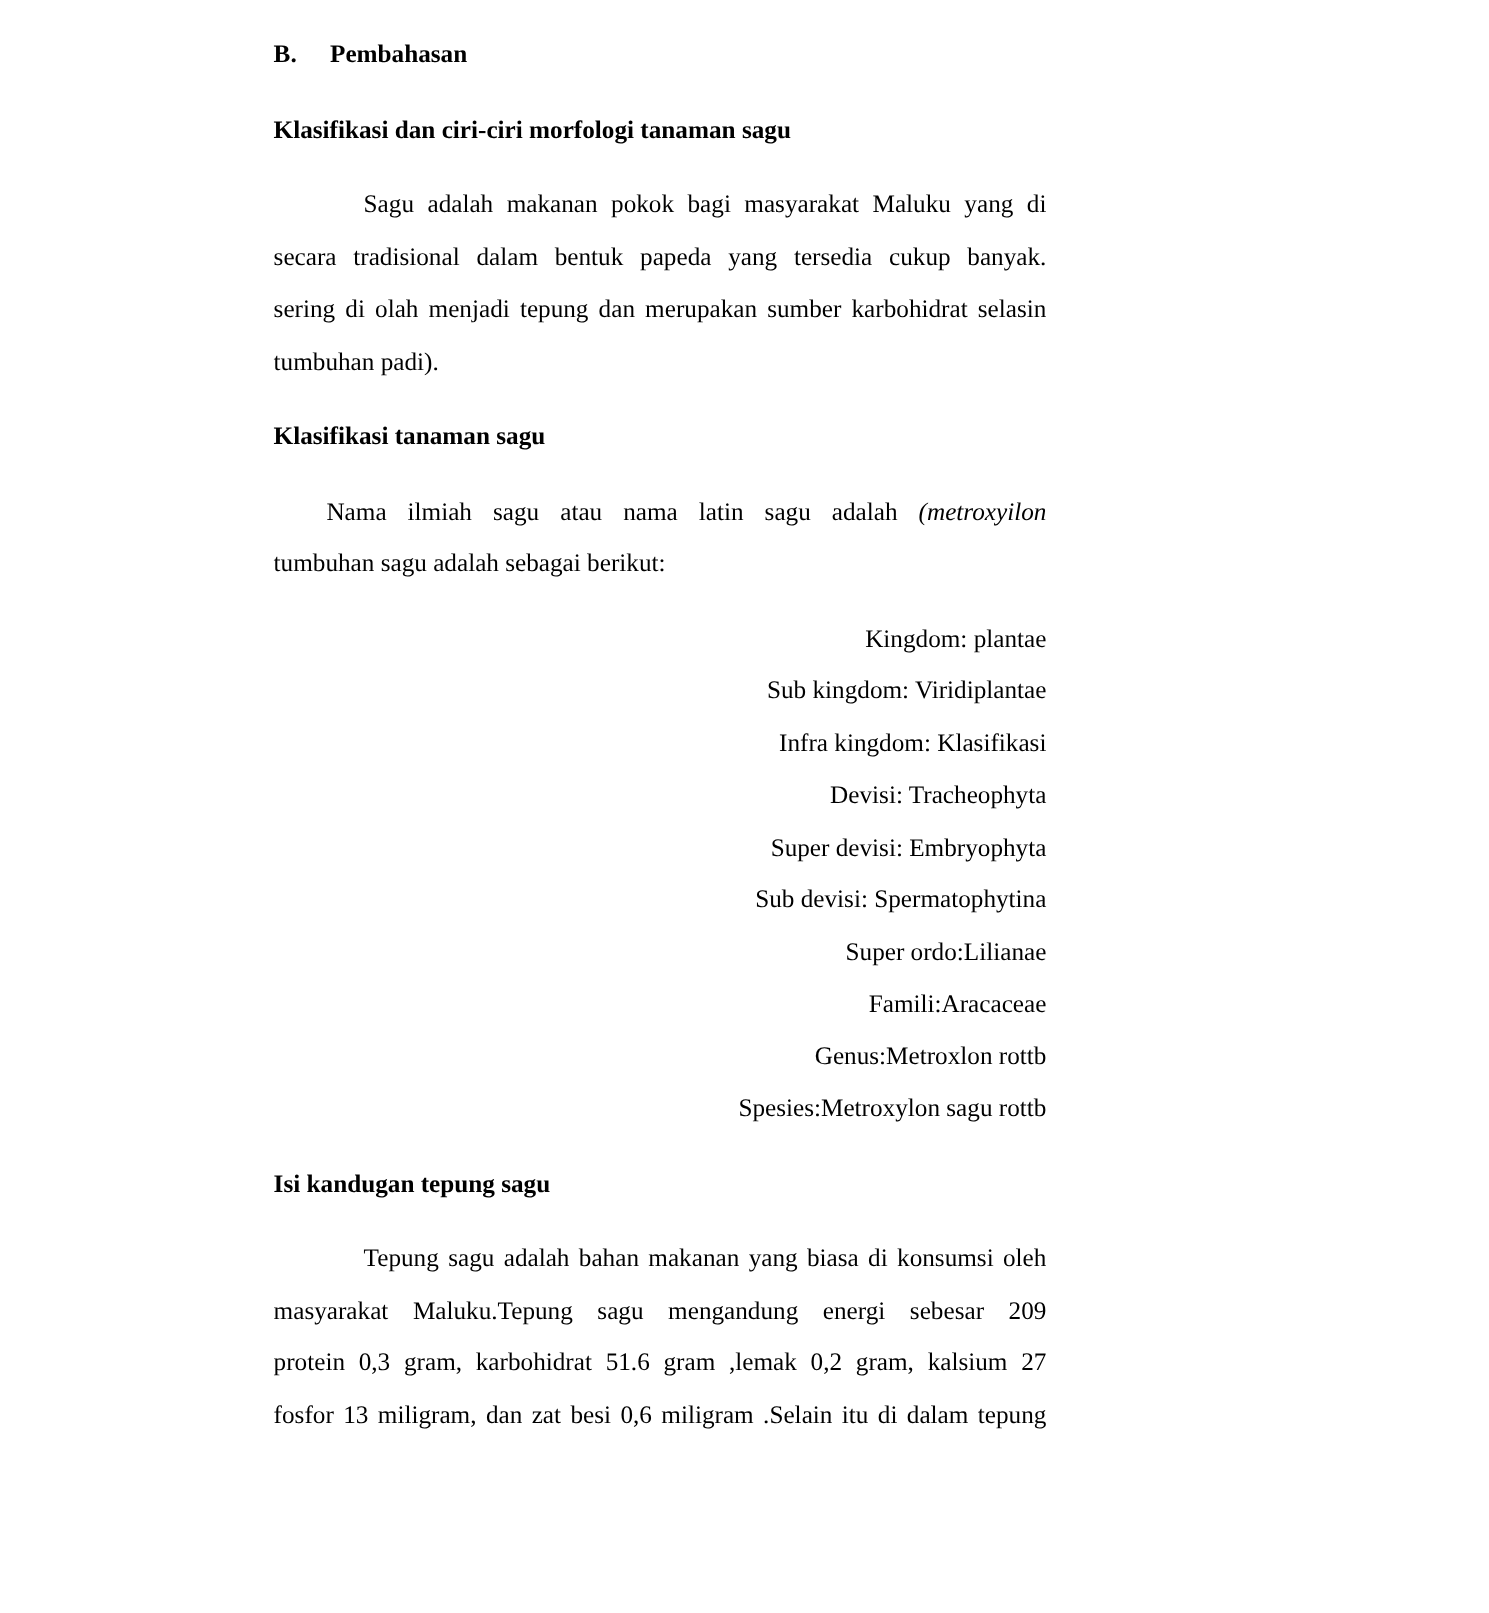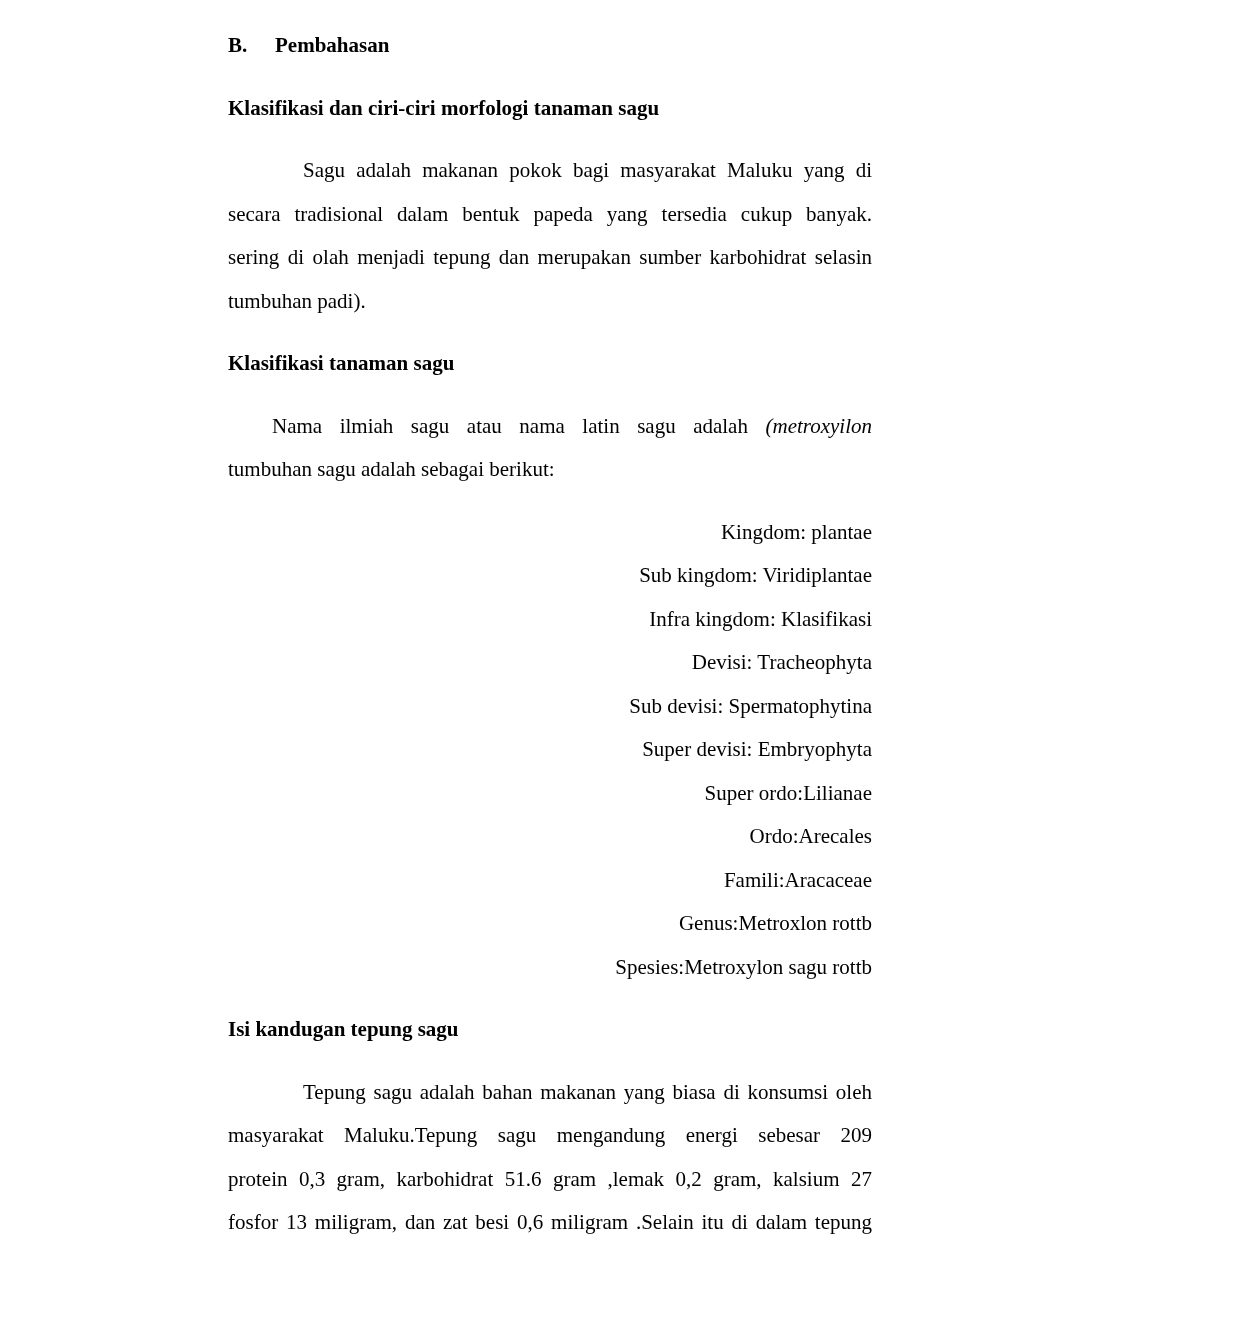--- a/index.html
+++ b/index.html
@@ -68,24 +68,23 @@
       <div class="block heading">Klasifikasi tanaman sagu</div>
       <div class="block paragraph">
         <div class="line j" style="padding-left: 44px;"><span>Nama ilmiah sagu atau nama latin sagu adalah </span><i>(metroxyilon sago)</i><span>klasifikasi</span></div>
         <div class="line"><span>tumbuhan sagu adalah sebagai berikut:</span></div>
       </div>
       <div class="block deflist">
         <div class="defrow"><span class="term">Kingdom</span><span class="value">: plantae</span></div>
         <div class="defrow"><span class="term">Sub kingdom</span><span class="value">: Viridiplantae</span></div>
         <div class="defrow"><span class="term">Infra kingdom</span><span class="value">: Klasifikasi</span></div>
         <div class="defrow"><span class="term">Devisi</span><span class="value">: Tracheophyta</span></div>
+        <div class="defrow"><span class="term">Super devisi</span><span class="value">: Embryophyta</span></div>
         <div class="defrow"><span class="term">Sub devisi</span><span class="value">: Spermatophytina</span></div>
-        <div class="defrow"><span class="term">Super devisi</span><span class="value">: Embryophyta</span></div>
         <div class="defrow"><span class="term">Super ordo</span><span class="value">:Lilianae</span></div>
-        <div class="defrow"><span class="term">Ordo</span><span class="value">:Arecales</span></div>
         <div class="defrow"><span class="term">Famili</span><span class="value">:Aracaceae</span></div>
         <div class="defrow"><span class="term">Genus</span><span class="value">:Metroxlon rottb</span></div>
         <div class="defrow"><span class="term">Spesies</span><span class="value">:Metroxylon sagu rottb</span></div>
       </div>
       <div class="block heading">Isi kandugan tepung sagu</div>
       <div class="block paragraph">
         <div class="line j" style="padding-left: 75px;"><span>Tepung sagu adalah bahan makanan yang biasa di konsumsi oleh</span></div>
         <div class="line j"><span>masyarakat Maluku.Tepung sagu mengandung energi sebesar 209 kilokalori,</span></div>
         <div class="line j"><span>protein 0,3 gram, karbohidrat 51.6 gram ,lemak 0,2 gram, kalsium 27 miligram,</span></div>
         <div class="line j"><span>fosfor 13 miligram, dan zat besi 0,6 miligram .Selain itu di dalam tepung sagu</span></div>

